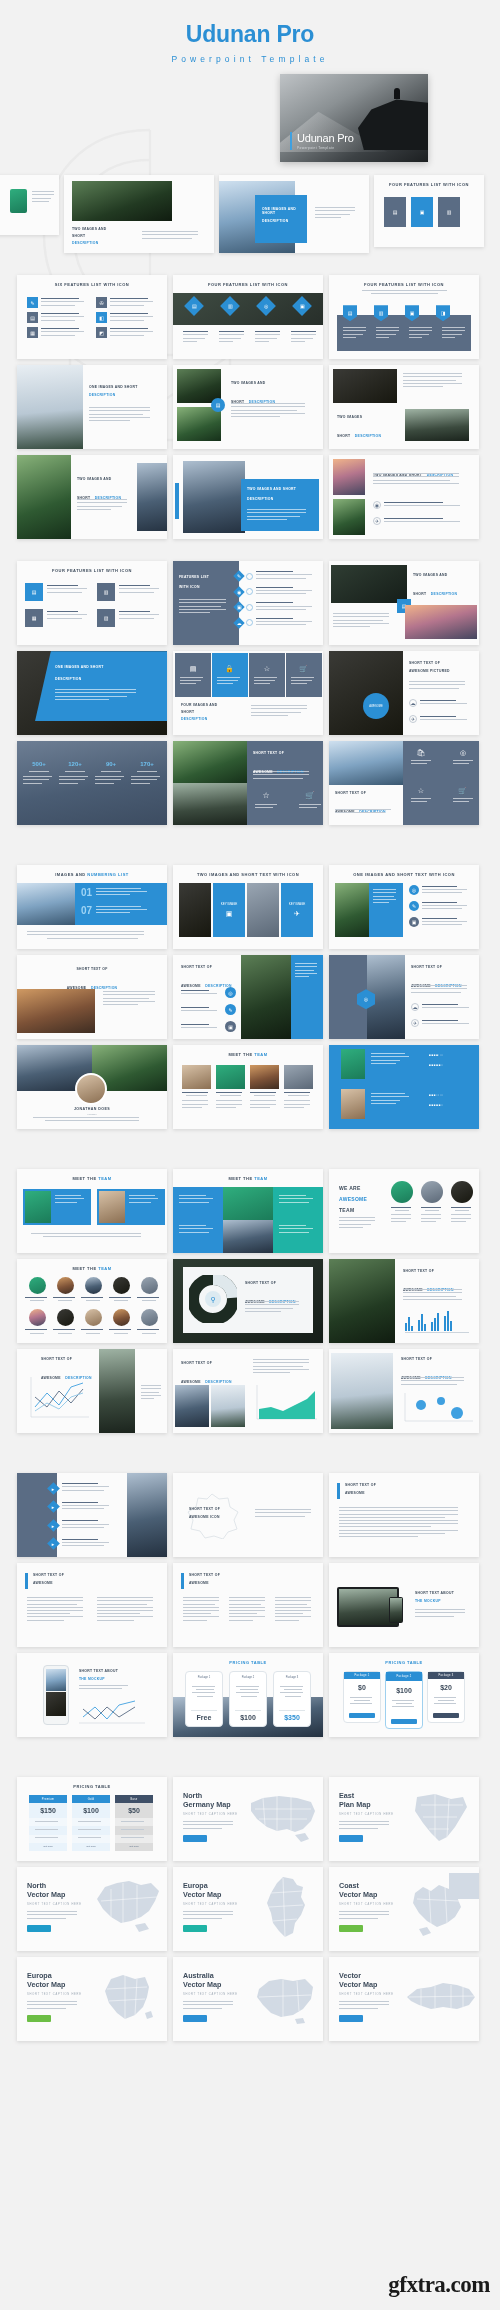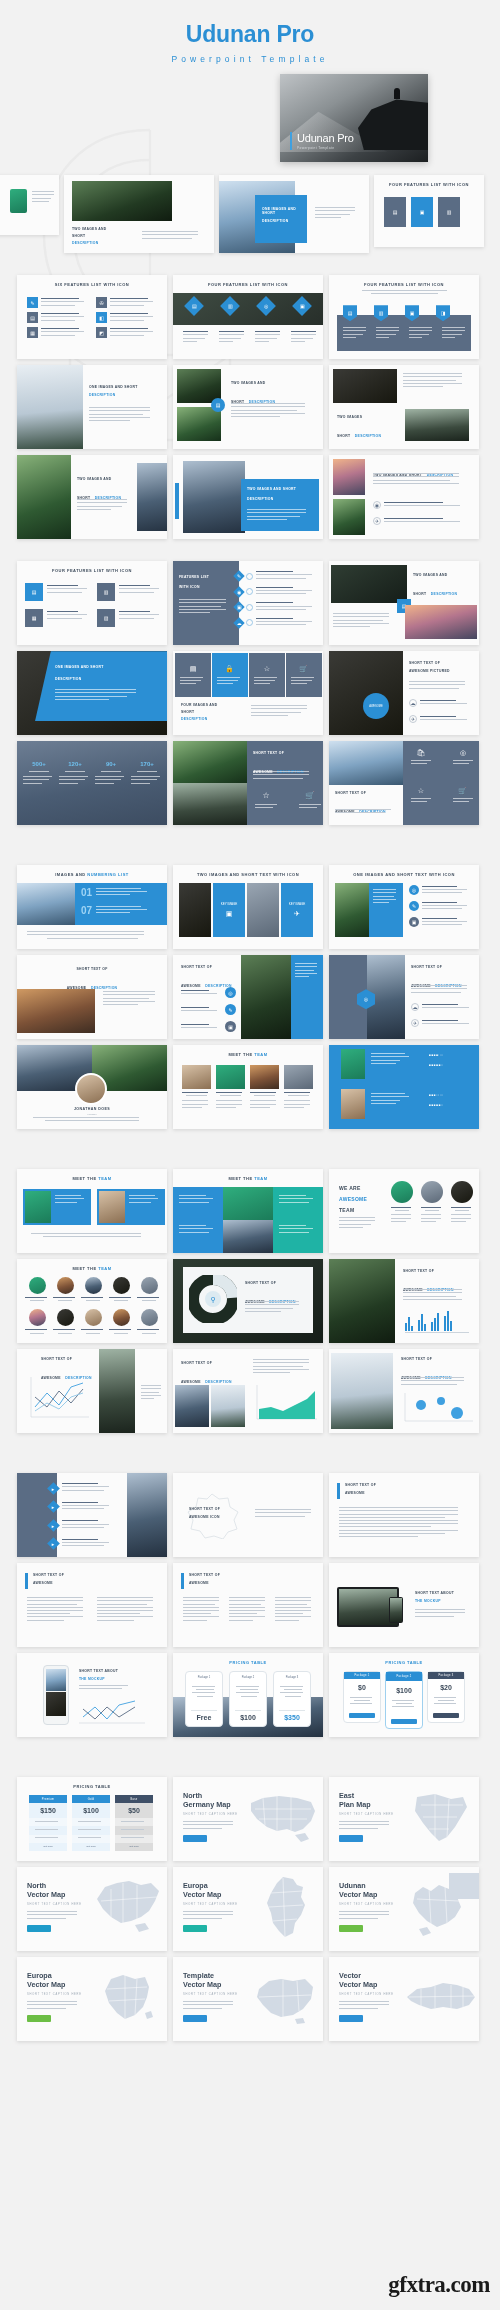--- a/index.html
+++ b/index.html
@@ -1730,21 +1730,21 @@
           <path d="M8 18 L40 16"></path>
             <path d="M6 32 L40 30"></path>
             <path d="M10 46 L34 44"></path>
           <path d="M20 3 L22 62"></path>
         </g>
       </svg>
     </div>
 
     <div class="slide">
       <div style="position:absolute;left:10px;top:14px;">
-        <div class="map-title">Udunan</div>
+        <div class="map-title">Coast</div>
         <div class="map-title">Vector Map</div>
         <div class="map-sub">SHORT TEXT CAPTION HERE</div>
         <div style="margin-top:5px;width:56px;">
             <div class="ln w90"></div>
             <div class="ln w90"></div>
             <div class="ln w70"></div>
           </div>
         <div class="map-btn" style="background:#6cbe45;"></div>
       </div>
       <svg style="position:absolute;right:0;top:6px;" width="70" height="70" viewBox="0 0 70 70">
@@ -1778,21 +1778,21 @@
           <path d="M6 20 L46 18"></path>
             <path d="M8 32 L44 30"></path>
             <path d="M24 6 L24 50"></path>
             <path d="M36 10 L34 46"></path>
         </g>
       </svg>
     </div>
 
     <div class="slide">
       <div style="position:absolute;left:10px;top:14px;">
-        <div class="map-title">Template</div>
+        <div class="map-title">Australia</div>
         <div class="map-title">Vector Map</div>
         <div class="map-sub">SHORT TEXT CAPTION HERE</div>
         <div style="margin-top:5px;width:56px;">
             <div class="ln w90"></div>
             <div class="ln w90"></div>
             <div class="ln w70"></div>
           </div>
         <div class="map-btn blue"></div>
       </div>
       <svg style="position:absolute;right:6px;top:16px;" width="66" height="52" viewBox="0 0 66 52">

